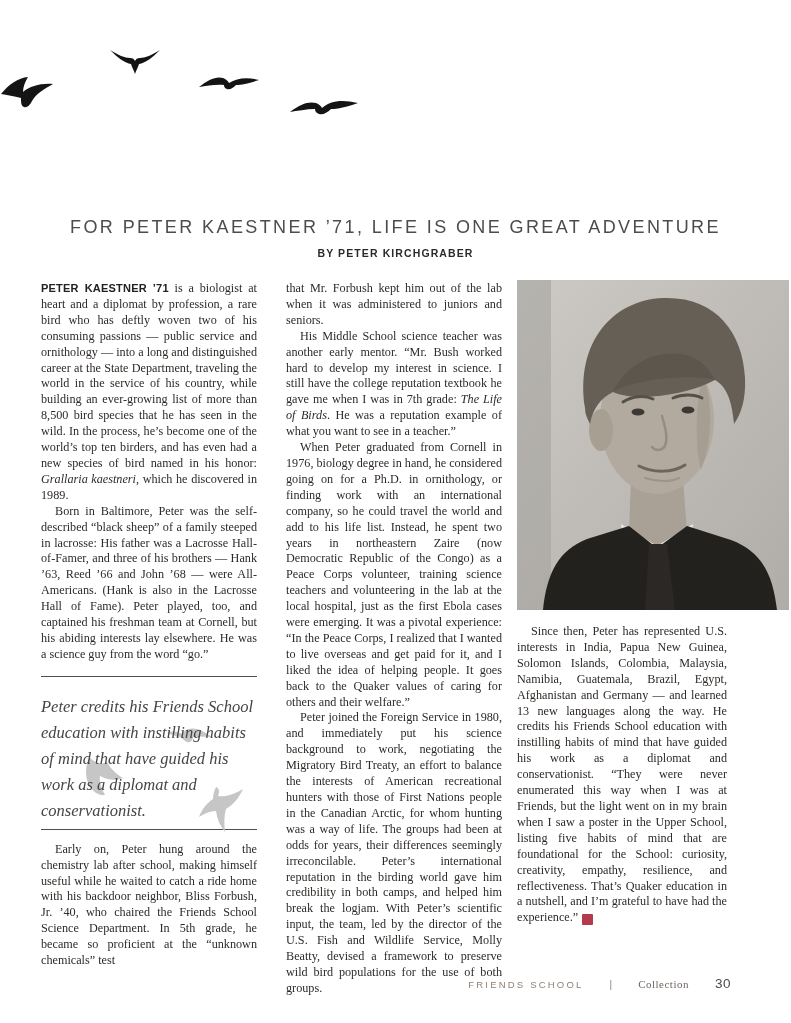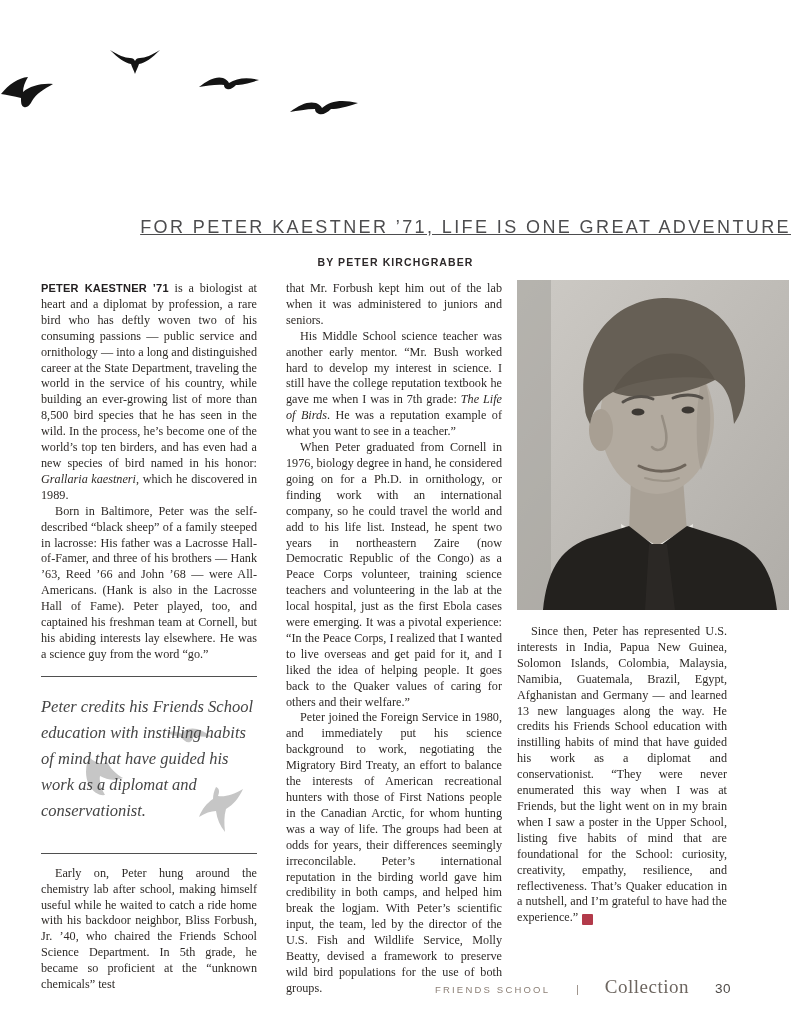--- a/index.html
+++ b/index.html
@@ -4,41 +4,41 @@
 <style>
   html,body{margin:0;padding:0;background:#ffffff;}
   .page{position:relative;width:791px;height:1023px;background:#ffffff;overflow:hidden;
         font-family:"Liberation Serif",serif;color:#2e2a27;}
 
   
   .bird{position:absolute;fill:#141414;}
   .title{position:absolute;left:0;top:92px;width:100%;text-align:center;
          font-family:"DejaVu Serif",serif;font-style:italic;font-weight:400;
          font-size:96px;line-height:1.12;color:#2b2b2b;letter-spacing:-3px;}
-  .subtitle{position:absolute;left:0;top:217px;width:100%;text-align:right;
+  .subtitle{position:absolute;left:0;top:217px;width:100%;text-align:center;
             font-family:"Liberation Sans",sans-serif;font-size:18px;
-            letter-spacing:2.4px;color:#4c4c4e;text-decoration:underline;}
-  .byline{position:absolute;left:0;top:256px;width:100%;text-align:center;
+            letter-spacing:2.4px;color:#4c4c4e;}
+  .byline{position:absolute;left:0;top:247px;width:100%;text-align:center;
           font-family:"Liberation Sans",sans-serif;font-size:10.5px;font-weight:700;
           letter-spacing:1.1px;color:#2d292a;}
 
   
   .col{position:absolute;width:216px;font-size:12.2px;line-height:15.9px;
        text-align:justify;color:#2e2a27;}
   .col p{margin:0;}
   .col p.indent{text-indent:14px;}
   .col1{left:41px;top:281px;}
   .col2{left:286px;top:281px;}
   .col3{left:517px;top:624px;width:210px;}
   .seg-b{font-family:"Liberation Sans",sans-serif;font-weight:700;font-size:11px;
          letter-spacing:.2px;color:#232021;}
   .seg-i{font-style:italic;}
 
   
-  .quote-block{position:relative;margin:13px 0 12px;padding:17px 2px 29px 0;
+  .quote-block{position:relative;margin:13px 0 12px;padding:17px 2px 5px 0;
                border-top:1.5px solid #4f4f4f;border-bottom:1.5px solid #4f4f4f;
                font-style:italic;font-size:16.5px;line-height:26px;color:#454545;
                text-align:left;text-indent:0;}
   .quote-text{position:relative;z-index:1;}
   .gray-bird{position:absolute;fill:#c6c6c6;z-index:0;}
 
   
   .photo{position:absolute;left:517px;top:280px;width:272px;height:330px;}
   .photo svg{display:block;}
 
@@ -46,21 +46,21 @@
   .end-marker{display:inline-block;margin-left:4px;width:11px;height:11px;
               background:#b23a4a;color:#ffffff;font-family:"Liberation Sans",sans-serif;
               font-size:6.5px;font-weight:700;line-height:11px;text-align:center;
               vertical-align:-1px;border-radius:1px;font-style:normal;}
 
   
   .footer{position:absolute;top:960px;right:60px;display:flex;align-items:baseline;gap:26px;margin-top:16px;}
   .footer .brand{font-family:"Liberation Sans",sans-serif;font-size:9.5px;
                  letter-spacing:2.2px;color:#8d8177;}
   .footer .sep{font-family:"Liberation Sans",sans-serif;font-size:10px;color:#8d8177;}
-  .footer .pub{font-family:"Liberation Serif",serif;font-size:19px;color:#6d6660;
+  .footer .pub{font-family:"Liberation Serif",serif;font-size:11px;color:#6d6660;
                letter-spacing:.5px;}
   .footer .page-num{font-family:"Liberation Sans",sans-serif;font-size:13.5px;
                     color:#4e4a47;letter-spacing:.5px;}
 </style>
 </head>
 <body>
 
 <div class="page">
 
   <svg class="bird" style="left:0;top:72px" width="66" height="38" viewBox="0 0 66 38">

